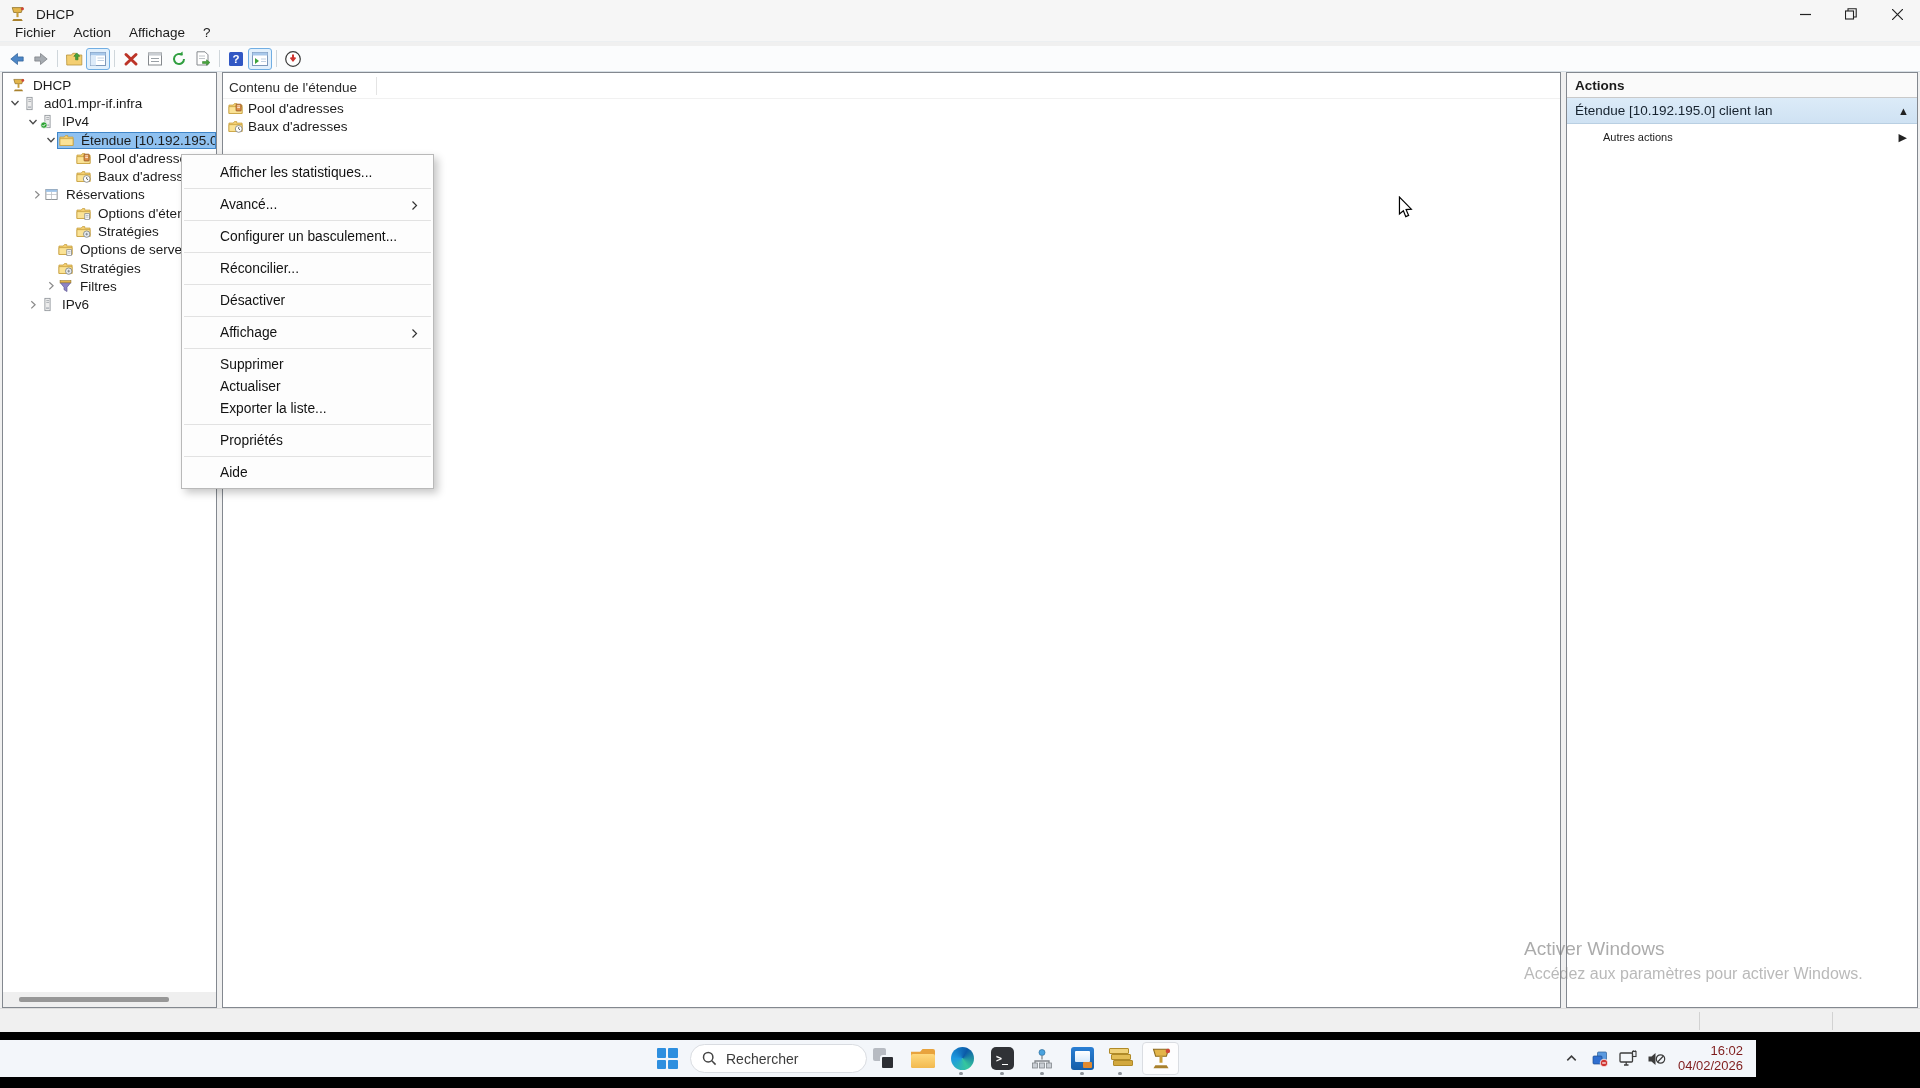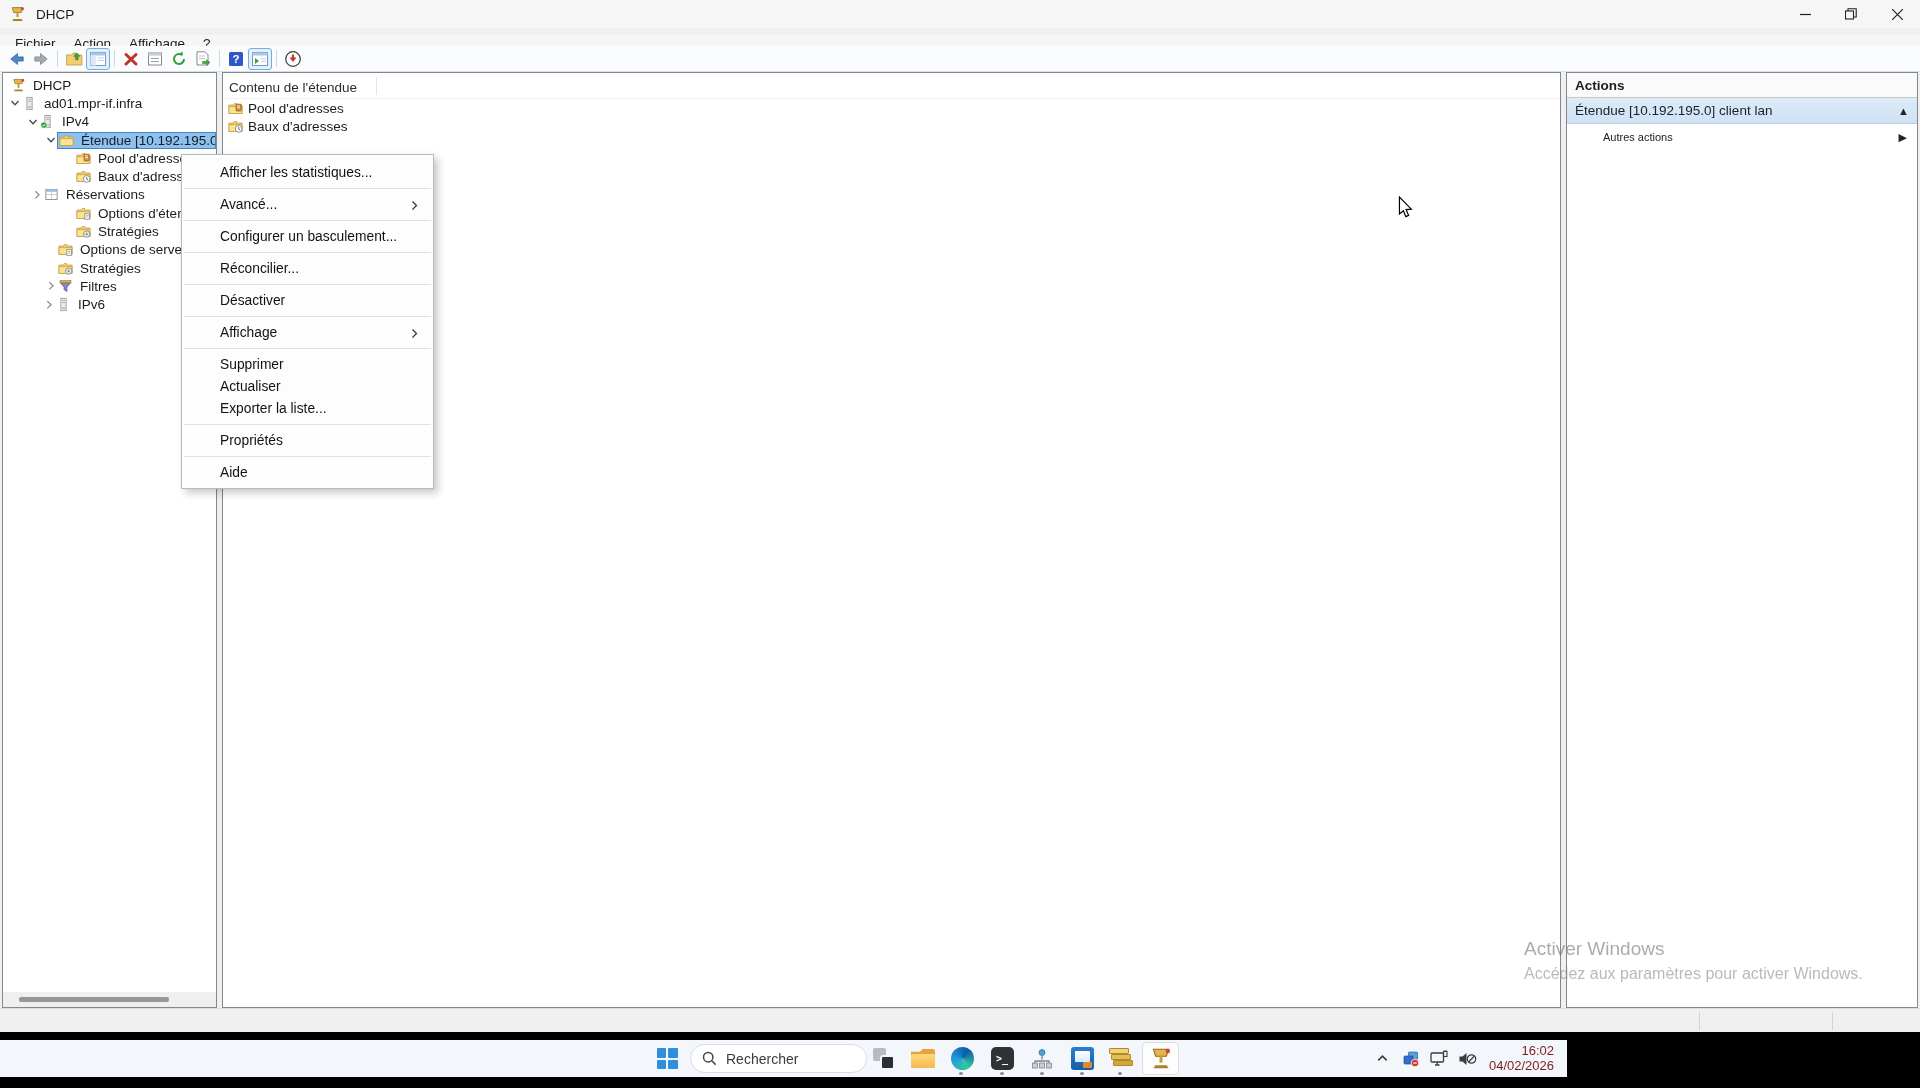--- a/index.html
+++ b/index.html
@@ -9,21 +9,21 @@
   
   .window { position:absolute; left:0; top:0; width:1920px; height:1032px; background:#f0f0f0; }
 
   .titlebar { position:absolute; left:0; top:0; width:1920px; height:28px; background:#f6f6f6; display:flex; align-items:center; }
   .titlebar .appicon { margin-left:9px; width:17px; height:17px; }
   .titlebar .title { margin-left:10px; font-size:13.5px; color:#1b1b1b; }
   .win-controls { position:absolute; right:0; top:0; height:28px; display:flex; }
   .win-btn { width:46px; height:28px; display:flex; align-items:center; justify-content:center; color:#222; }
   .win-btn svg { display:block; }
 
-  .menubar { position:absolute; left:0; top:35px; width:1920px; height:18px; background:#f6f6f6; display:flex; align-items:center; padding-left:6px; border-bottom:1px solid #eceff1; }
+  .menubar { position:absolute; left:0; top:24px; width:1920px; height:18px; background:#f6f6f6; display:flex; align-items:center; padding-left:6px; border-bottom:1px solid #eceff1; }
   .menu-item { font-size:13.5px; color:#1b1b1b; padding:0 9px; height:18px; line-height:18px; }
 
   .toolbar { position:absolute; left:0; top:46px; width:1920px; height:26px; background:#fbfcfd; border-bottom:1px solid #d7dfe5; display:flex; align-items:center; padding-left:5px; }
   .tb-btn { width:24px; height:22px; display:flex; align-items:center; justify-content:center; border:1px solid transparent; border-radius:3px; }
   .tb-btn.pressed { border-color:#71aee3; background:#e2f0fc; }
   .tb-sep { width:1px; height:17px; background:#cfd6db; margin:0 4px; }
 
   
   .pane { position:absolute; top:72px; height:936px; background:#fff; border:1px solid #83888f; }
   .tree-pane    { left:2px;    width:215px; overflow:hidden; }
@@ -64,21 +64,21 @@
   
   .statusbar { position:absolute; left:0; top:1008px; width:1920px; height:24px; background:#f0f0f0; border-top:1px solid #dcdcdc; }
   .status-div { position:absolute; top:3px; width:1px; height:18px; background:#d2d2d2; }
 
   
   .watermark { position:absolute; left:1524px; top:938px; z-index:40; pointer-events:none; }
   .wm1 { font-size:19px; color:rgba(120,120,120,.62); }
   .wm2 { font-size:16px; color:rgba(135,135,135,.58); margin-top:5px; }
 
   
-  .taskbar { position:absolute; left:0; top:1040px; width:1567px; height:37px; background:#f3f6fa; }
+  .taskbar { position:absolute; left:0; top:1040px; width:1756px; height:37px; background:#f3f6fa; }
   .tk { position:absolute; top:0; height:37px; display:flex; align-items:center; justify-content:center; }
   .win-logo { width:21px; height:21px; display:grid; grid-template-columns:9.5px 9.5px; grid-template-rows:9.5px 9.5px; gap:2px; }
   .win-logo div { background:#2e8fdf; border-radius:1px; }
   .search-pill { position:absolute; left:690px; top:4px; width:177px; height:29px; background:#fff; border:1px solid #d9dce1; border-radius:15px; display:flex; align-items:center; padding-left:11px; }
   .search-pill input { border:0; outline:0; background:transparent; font-family:"Liberation Sans",sans-serif; font-size:14px; color:#333; margin-left:9px; width:120px; }
   .search-pill input::placeholder { color:#3c3c3c; opacity:1; }
   .run-dot { position:absolute; top:31.5px; width:4px; height:3.5px; border-radius:2px; background:#8d9299; }
   .active-app { position:absolute; left:1142px; top:2px; width:37px; height:33px; background:#fdfdfe; border:1px solid #dadde2; border-radius:4px; display:flex; align-items:center; justify-content:center; }
   .edge-ball { width:23px; height:23px; border-radius:50%; background:conic-gradient(from 150deg,#35c79d,#1f9ae0,#0b5aa8,#35c79d); }
   .term-box { width:23px; height:23px; border-radius:5px; background:#303236; color:#fff; font-family:"DejaVu Sans Mono",monospace; font-size:10px; font-weight:bold; display:flex; align-items:center; justify-content:center; }
@@ -439,21 +439,21 @@
           <span class="twisty">
               <svg width="12" height="12">
                 <use href="#i-chev-right"></use>
               </svg>
             </span>
           <svg class="ticon">
               <use href="#i-filter"></use>
             </svg>
           <span class="tlabel">Filtres</span>
         </div>
-        <div class="trow" style="padding-left:39px">
+        <div class="trow" style="padding-left:23px">
           <span class="twisty">
               <svg width="12" height="12">
                 <use href="#i-chev-right"></use>
               </svg>
             </span>
           <svg class="ticon">
               <use href="#i-server"></use>
             </svg>
           <span class="tlabel">IPv6</span>
         </div>

